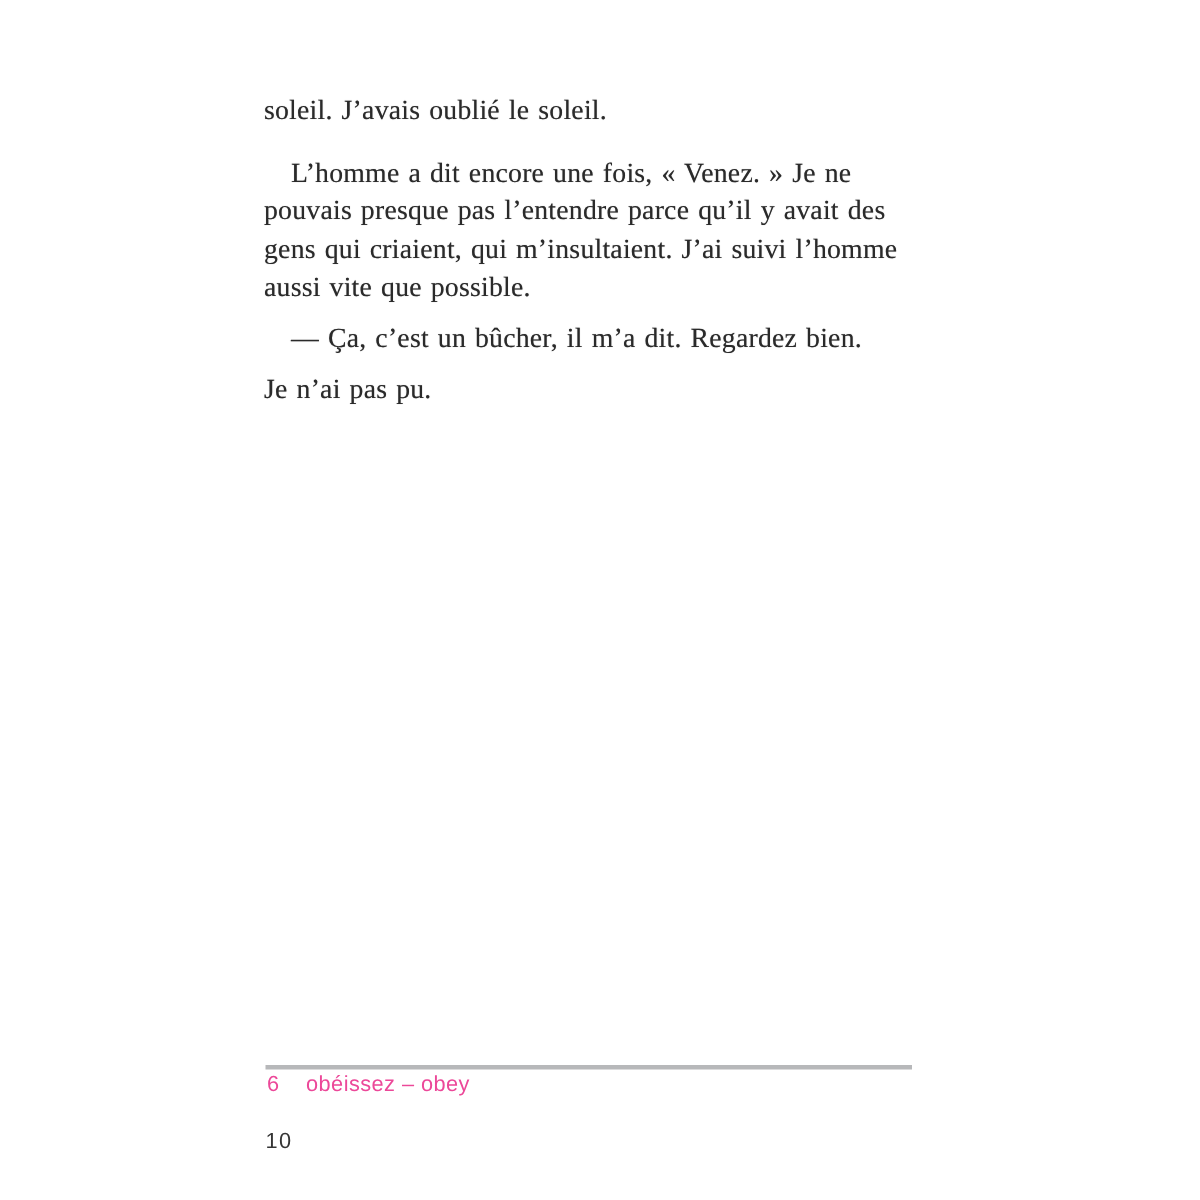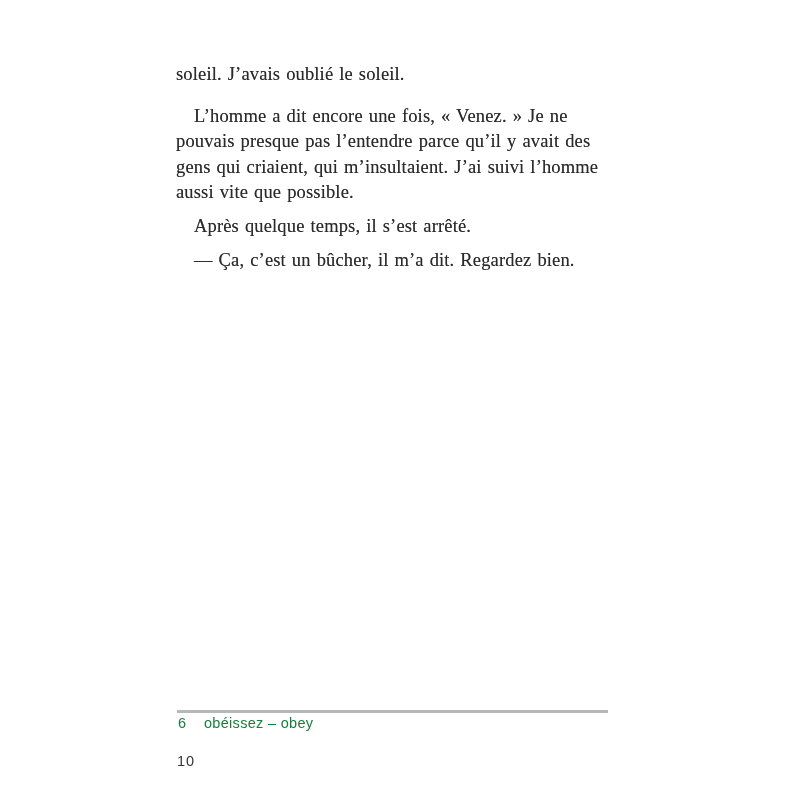--- a/index.html
+++ b/index.html
@@ -52,21 +52,21 @@
     background: #b7b8ba;
   }
   .footnote {
     position: absolute;
     left: 178px;
     top: 715px;
     width: 431px;
     font-family: "Liberation Sans", sans-serif;
     font-size: 14.5px;
     line-height: 17px;
-    color: #15803d;
+    color: #ec4899;
     letter-spacing: 0.3px;
   }
   .fn-num {
     display: inline-block;
     width: 26px;
   }
   .page-number {
     position: absolute;
     left: 177px;
     top: 753px;
@@ -82,22 +82,22 @@
 <body>
 
 <div class="page">
 
   <div class="body-text">
     <p class="para first">soleil. J’avais oublié le soleil.</p>
     <p class="para indent">L’homme a dit encore une fois, « Venez. » Je ne
 pouvais presque pas l’entendre parce qu’il y avait des
 gens qui criaient, qui m’insultaient. J’ai suivi l’homme
 aussi vite que possible.</p>
-    <p class="para indent">Après quelque temps, il s’est arrêté.</p>
     <p class="para indent">— Ça, c’est un bûcher, il m’a dit. Regardez bien.</p>
+    <p class="para">Je n’ai pas pu.</p>
   </div>
 
   <div class="footer-rule"></div>
 
   <div class="footnote">
     <span class="fn-num">6</span><span class="fn-text">obéissez – obey</span>
   </div>
 
   <div class="page-number">10</div>
 

